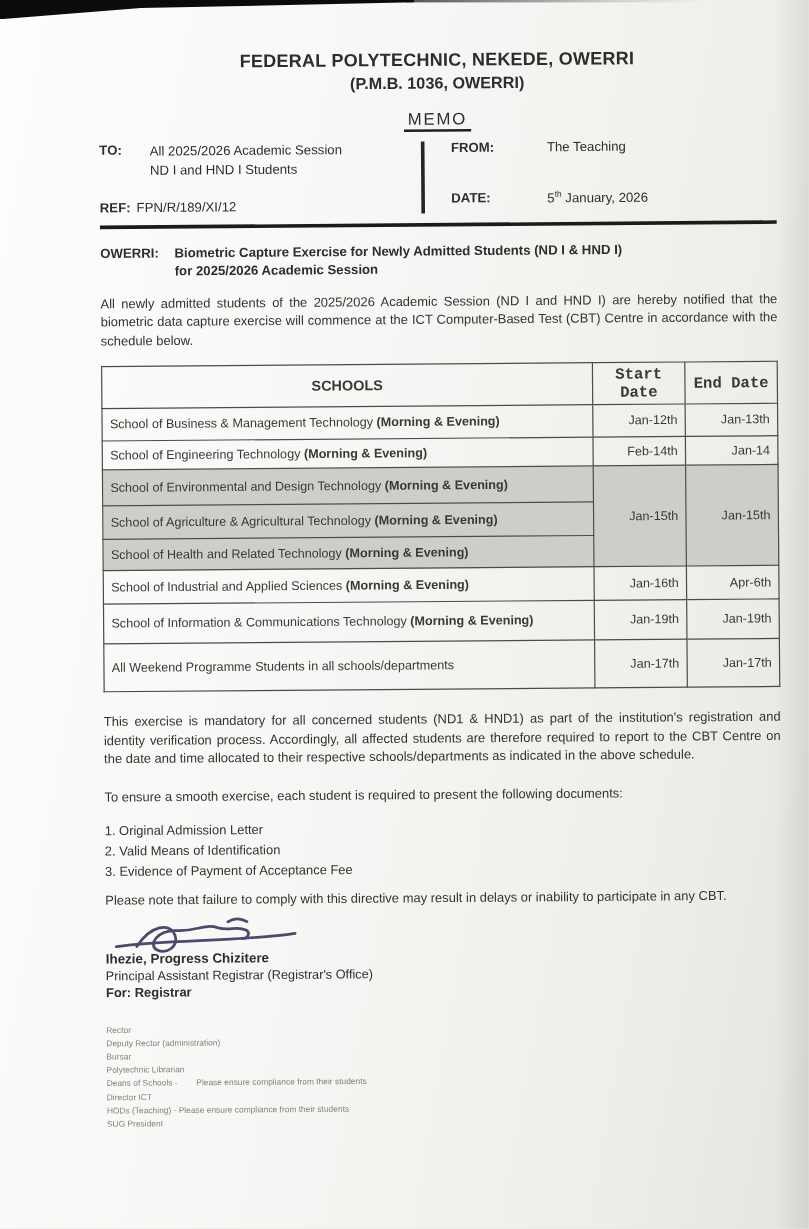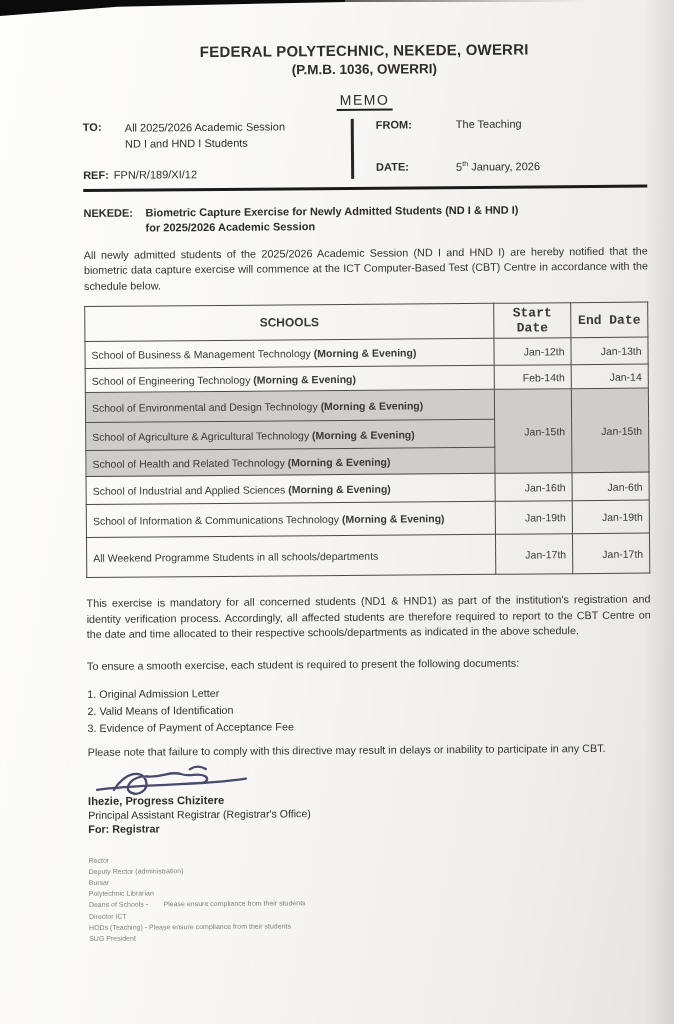--- a/index.html
+++ b/index.html
@@ -143,21 +143,21 @@
           <span>The Teaching</span>
         </div>
         <div class="hdr-row date-row">
           <span class="lbl from-lbl">DATE:</span>
           <span><span>5</span><sup>th</sup><span> January, 2026</span></span>
         </div>
       </div>
     </div>
 
     <div class="subject">
-      <span class="subject-lbl">NEKEDE:</span>
+      <span class="subject-lbl">OWERRI:</span>
       <span class="subject-lines">
         <span>Biometric Capture Exercise for Newly Admitted Students (ND I &amp; HND I)</span>
         <span>for 2025/2026 Academic Session</span>
       </span>
     </div>
 
     <div class="para">All newly admitted students of the 2025/2026 Academic Session (ND I and HND I) are hereby notified that the biometric data capture exercise will commence at the ICT Computer-Based Test (CBT) Centre in accordance with the schedule below.</div>
 
     <table class="schedule">
       <thead>
@@ -185,21 +185,21 @@
         </tr>
         <tr class="shaded">
           <td><span>School of Agriculture &amp; Agricultural Technology </span><span class="bold-part">(Morning &amp; Evening)</span></td>
         </tr>
         <tr class="shaded">
           <td><span>School of Health and Related Technology </span><span class="bold-part">(Morning &amp; Evening)</span></td>
         </tr>
         <tr>
           <td><span>School of Industrial and Applied Sciences </span><span class="bold-part">(Morning &amp; Evening)</span></td>
           <td class="date-cell">Jan-16th</td>
-          <td class="date-cell">Jan-6th</td>
+          <td class="date-cell">Apr-6th</td>
         </tr>
         <tr>
           <td><span>School of Information &amp; Communications Technology </span><span class="bold-part">(Morning &amp; Evening)</span></td>
           <td class="date-cell">Jan-19th</td>
           <td class="date-cell">Jan-19th</td>
         </tr>
         <tr>
           <td><span>All Weekend Programme Students in all schools/departments</span><span class="bold-part"></span></td>
           <td class="date-cell">Jan-17th</td>
           <td class="date-cell">Jan-17th</td>

